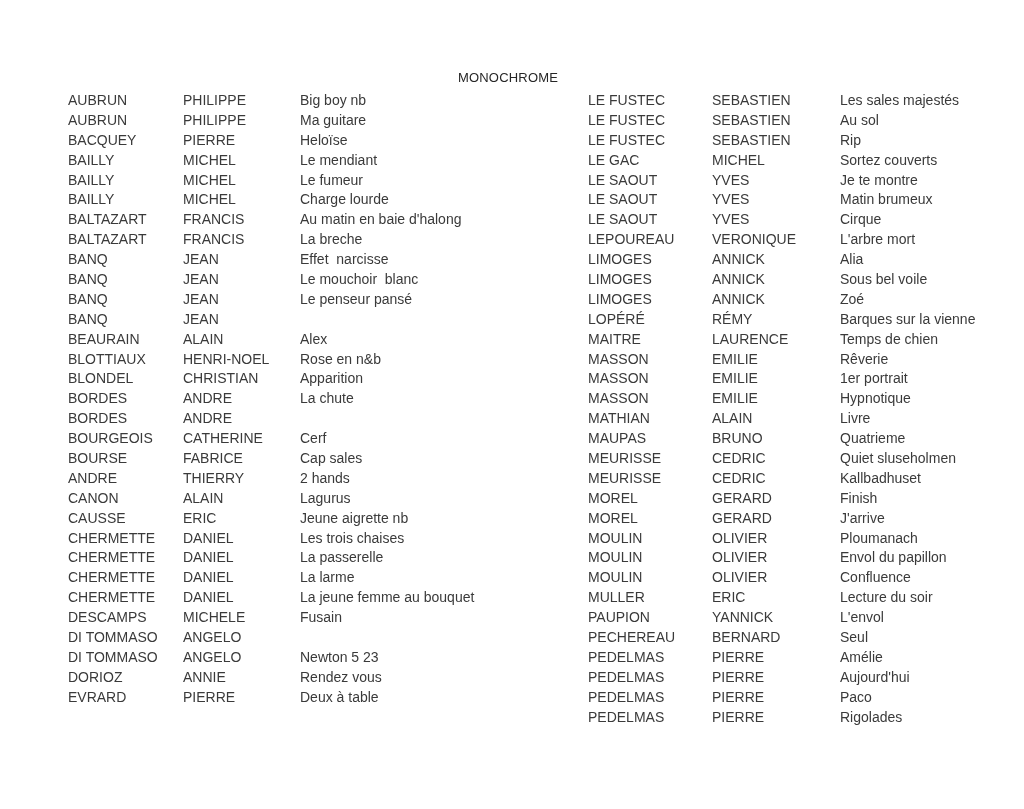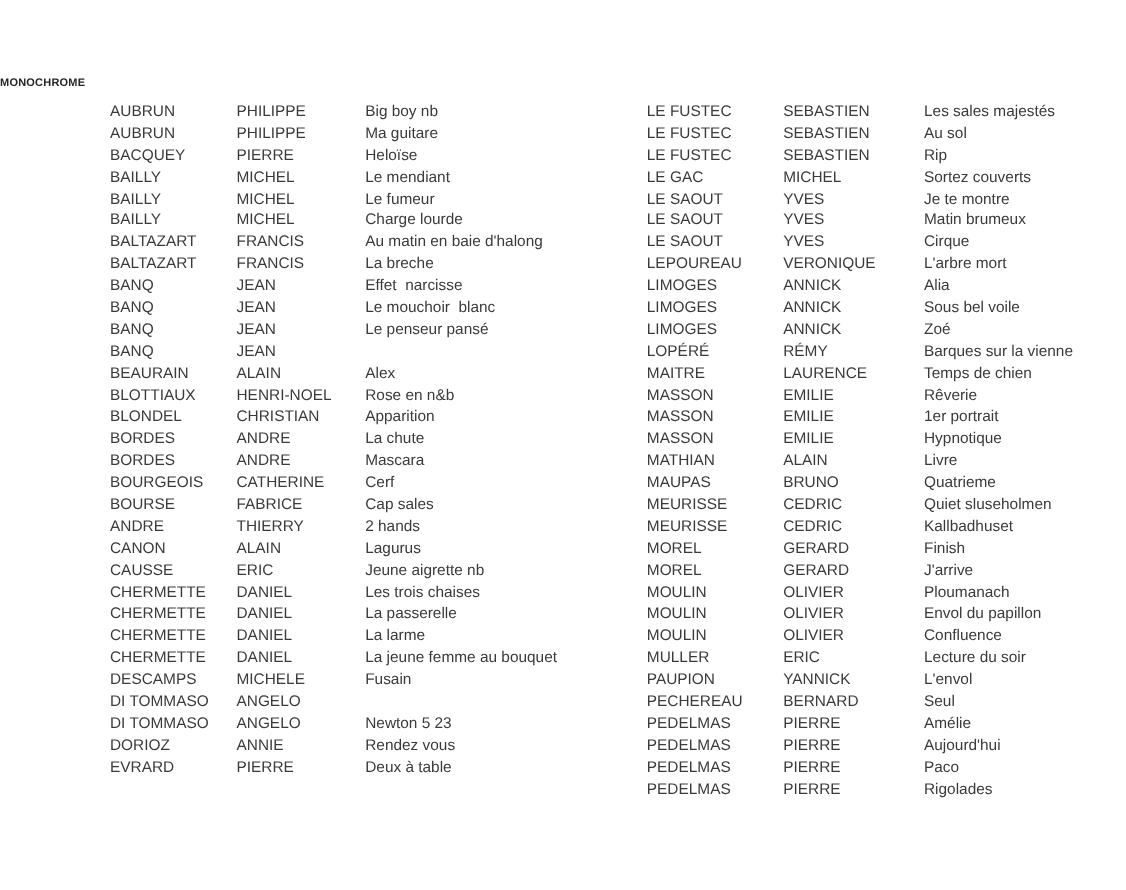--- a/index.html
+++ b/index.html
@@ -15,30 +15,31 @@
     position: relative;
     width: 1024px;
     height: 809px;
     background: #ffffff;
   }
   .doc-title {
     position: absolute;
     top: 70px;
     left: 0;
     width: 1016px;
-    font-size: 10px;
-    font-weight: bold;
+    text-align: center;
+    font-size: 13px;
+    font-weight: normal;
     color: #262626;
     letter-spacing: 0.2px;
   }
   .list-block {
     position: absolute;
     top: 91px;
   }
-  .list-block.left  { left: 68px; margin-left: 32px;  }
+  .list-block.left  { left: 68px;  }
   .list-block.right { left: 588px; }
   .row {
     display: grid;
     height: 19.9px;
     line-height: 19.9px;
     font-size: 14px;
     color: #3a3a3a;
     white-space: pre;
   }
   .left  .row { grid-template-columns: 115px 117px 240px; }
@@ -61,21 +62,21 @@
       <div class="row"><span>BALTAZART</span><span>FRANCIS</span><span>Au matin en baie d'halong</span></div>
       <div class="row"><span>BALTAZART</span><span>FRANCIS</span><span>La breche</span></div>
       <div class="row"><span>BANQ</span><span>JEAN</span><span>Effet  narcisse</span></div>
       <div class="row"><span>BANQ</span><span>JEAN</span><span>Le mouchoir  blanc</span></div>
       <div class="row"><span>BANQ</span><span>JEAN</span><span>Le penseur pansé</span></div>
       <div class="row"><span>BANQ</span><span>JEAN</span></div>
       <div class="row"><span>BEAURAIN</span><span>ALAIN</span><span>Alex</span></div>
       <div class="row"><span>BLOTTIAUX</span><span>HENRI-NOEL</span><span>Rose en n&amp;b</span></div>
       <div class="row"><span>BLONDEL</span><span>CHRISTIAN</span><span>Apparition</span></div>
       <div class="row"><span>BORDES</span><span>ANDRE</span><span>La chute</span></div>
-      <div class="row"><span>BORDES</span><span>ANDRE</span><span>Mascara</span></div>
+      <div class="row"><span>BORDES</span><span>ANDRE</span></div>
       <div class="row"><span>BOURGEOIS</span><span>CATHERINE</span><span>Cerf</span></div>
       <div class="row"><span>BOURSE</span><span>FABRICE</span><span>Cap sales</span></div>
       <div class="row"><span>ANDRE</span><span>THIERRY</span><span>2 hands</span></div>
       <div class="row"><span>CANON</span><span>ALAIN</span><span>Lagurus</span></div>
       <div class="row"><span>CAUSSE</span><span>ERIC</span><span>Jeune aigrette nb</span></div>
       <div class="row"><span>CHERMETTE</span><span>DANIEL</span><span>Les trois chaises</span></div>
       <div class="row"><span>CHERMETTE</span><span>DANIEL</span><span>La passerelle</span></div>
       <div class="row"><span>CHERMETTE</span><span>DANIEL</span><span>La larme</span></div>
       <div class="row"><span>CHERMETTE</span><span>DANIEL</span><span>La jeune femme au bouquet</span></div>
       <div class="row"><span>DESCAMPS</span><span>MICHELE</span><span>Fusain</span></div>

